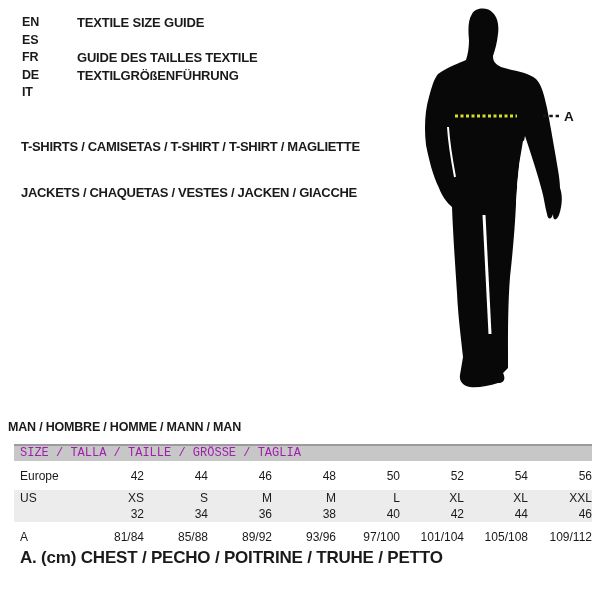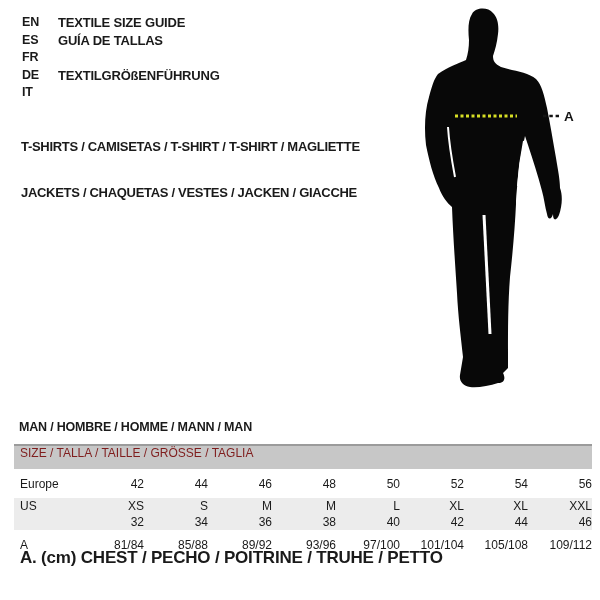--- a/index.html
+++ b/index.html
@@ -2,36 +2,37 @@
 <html style="--text: #1a1a1a; --header-bg: #c7c7c7; --header-border: #9b9b9b; --row-shaded: #ececec;"><head>
 <meta charset="utf-8">
 <style>
   html,body{margin:0;padding:0;background:#fff;}
   .page{
     position:relative;width:600px;height:600px;background:#fff;overflow:hidden;
     font-family:"Liberation Sans",sans-serif;color:var(--text,#1a1a1a);
   }
   
   .lang-list{position:absolute;left:22px;top:14px;}
-  .lang-row{display:flex;line-height:17.5px;}
+  .lang-row{display:flex;line-height:17.5px;gap:19px;}
   .lang-code{width:36px;font-weight:bold;font-size:12.5px;letter-spacing:-0.2px;}
   .lang-title{font-weight:bold;font-size:13px;letter-spacing:-0.2px;}
   
   .categories{position:absolute;left:21px;top:110px;}
   .categories div{font-weight:bold;font-size:13px;line-height:17.5px;letter-spacing:-0.3px;margin-top:28px;}
   
   .figure{position:absolute;left:392px;top:0;width:190px;height:395px;}
   
-  .section-title{position:absolute;left:19px;top:420px;font-weight:bold;font-size:12.5px;letter-spacing:-0.2px;}
+  .section-title{position:absolute;left:8px;top:420px;font-weight:bold;font-size:12.5px;letter-spacing:-0.2px;}
   
   .size-table{position:absolute;left:14px;top:444px;width:578px;font-size:12px;}
   .t-header{
-    box-sizing:border-box;height:25px;line-height:15px;padding-left:6px;
+    box-sizing:border-box;height:17px;line-height:15px;padding-left:6px;
     background:var(--header-bg,#c7c7c7);border-top:2px solid var(--header-border,#9b9b9b);
-    color:#7f1d1d;
+    color:#a21caf;
+    font-family:Liberation Mono, monospace;
   }
   .t-row{display:flex;align-items:center;}
   .t-row.h17{height:29px;}
   .t-row.h16{height:16px;}
   .t-row.shaded{background:var(--row-shaded,#ececec);}
   .t-label{width:66px;padding-left:6px;box-sizing:border-box;}
   .t-cell{flex:1;text-align:right;}
   
   .footnote{position:absolute;left:20px;top:548px;font-weight:bold;font-size:17px;letter-spacing:-0.2px;}
 </style>
@@ -40,24 +41,24 @@
 
 <div class="page">
 
   <div class="lang-list">
     <div class="lang-row">
       <span class="lang-code">EN</span>
       <span class="lang-title">TEXTILE SIZE GUIDE</span>
     </div>
     <div class="lang-row">
       <span class="lang-code">ES</span>
-      <span class="lang-title">GUÍA DE TALLAS</span>
     </div>
     <div class="lang-row">
       <span class="lang-code">FR</span>
+      <span class="lang-title">GUIDE DES TAILLES TEXTILE</span>
     </div>
     <div class="lang-row">
       <span class="lang-code">DE</span>
       <span class="lang-title">TEXTILGRÖßENFÜHRUNG</span>
     </div>
     <div class="lang-row">
       <span class="lang-code">IT</span>
     </div>
   </div>
 

